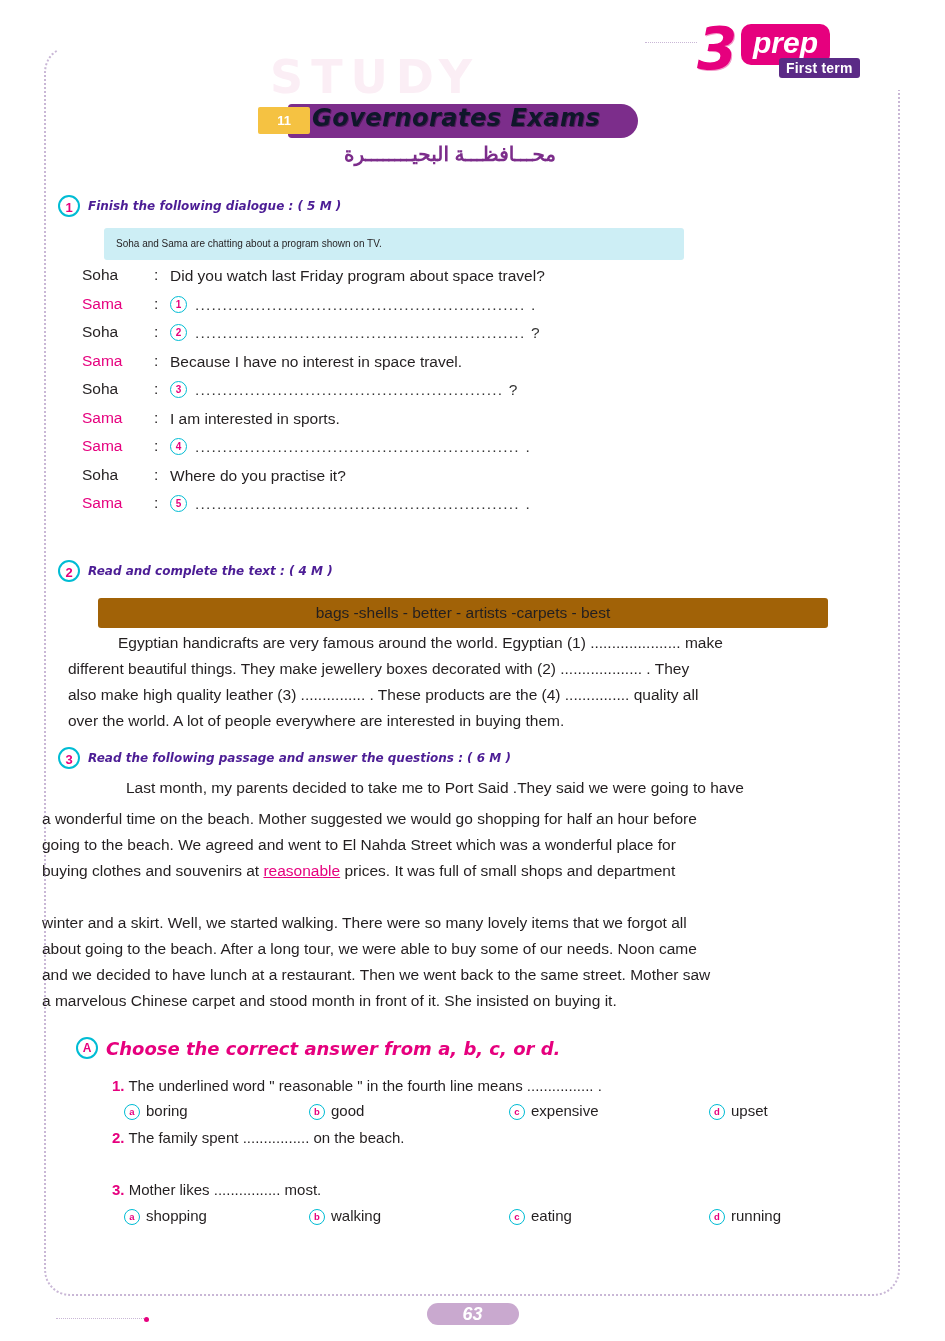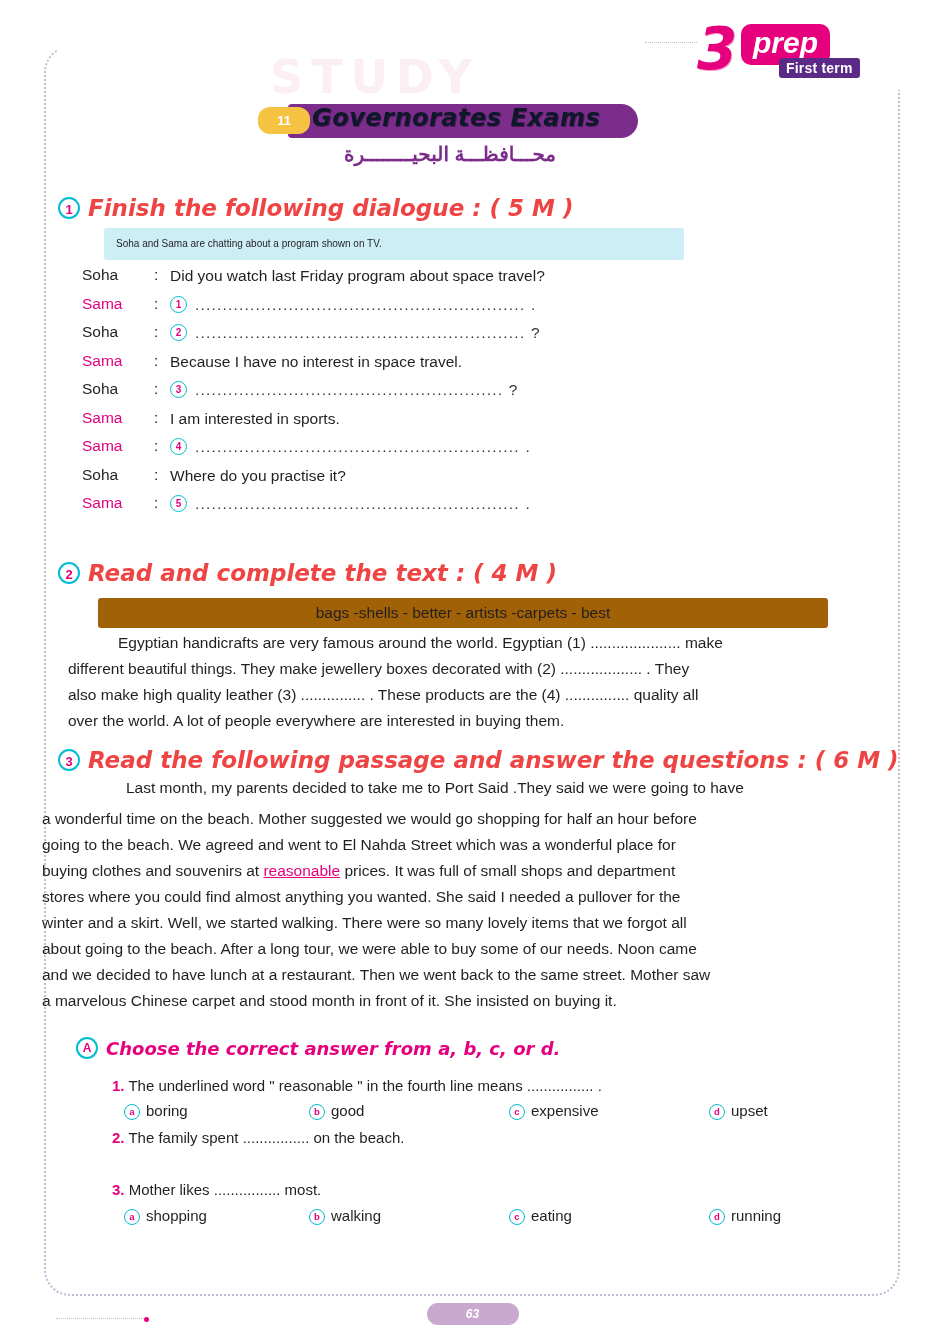--- a/index.html
+++ b/index.html
@@ -112,21 +112,21 @@
     background: #7c2d8b;
     border-radius: 4px 18px 18px 4px;
   }
   .banner .numtab {
     position: absolute;
     left: 8px;
     top: 3px;
     width: 52px;
     height: 27px;
     background: #f5c242;
-    border-radius: 12px;
+    border-radius: 2px;
     color: #fff;
     font-size: 13px;
     font-weight: bold;
     text-align: center;
     line-height: 27px;
   }
   .banner .btitle {
     position: absolute;
     left: 62px;
     top: 0;
@@ -178,22 +178,22 @@
     font-size: 13px;
     font-weight: bold;
     text-align: center;
     line-height: 21px;
     vertical-align: middle;
     margin-right: 8px;
     box-sizing: border-box;
   }
   .sec .stitle {
     display: inline-block;
-    color: #ef4444;
-    font-size: 23px;
+    color: #4c1d95;
+    font-size: 12px;
     font-weight: bold;
     font-style: italic;
     vertical-align: middle;
     font-family: "DejaVu Sans", sans-serif;
   }
 
   
   .strip {
     position: absolute;
     background: #cdeef5;
@@ -331,21 +331,21 @@
   .pagenum {
     position: absolute;
     left: 50%;
     transform: translateX(-50%);
     bottom: 16px;
     width: 92px;
     height: 22px;
     background: #c9a9cf;
     border-radius: 11px;
     color: #fff;
-    font-size: 12px;
+    font-size: 18px;
     font-weight: bold;
     font-style: italic;
     text-align: center;
     line-height: 22px;
   }
   .footdots {
     position: absolute;
     left: 56px;
     bottom: 22px;
     width: 90px;
@@ -432,21 +432,20 @@
   <div class="para" style="left:68px; top:708px; width:830px;">over the world. A lot of people everywhere are interested in buying them.</div>
 
   <div class="sec" style="top:747px;">
     <span class="circ">3</span><span class="stitle">Read the following passage and answer the questions : ( 6 M )</span>
   </div>
 
   <div class="para" style="left:68px; top:775px; width:860px; text-indent:58px;">Last month, my parents decided to take me to Port Said .They said we were going to have</div>
   <div class="para" style="left:42px; top:806px; width:880px;">a wonderful time on the beach. Mother suggested we would go shopping for half an hour before</div>
   <div class="para" style="left:42px; top:832px; width:880px;">going to the beach. We agreed and went to El Nahda Street which was a wonderful place for</div>
   <div class="para" style="left:42px; top:858px; width:880px;">buying clothes and souvenirs at <span class="underlined">reasonable</span> prices. It was full of small shops and department</div>
-  <div class="para" style="left:42px; top:884px; width:880px;">stores where you could find almost anything you wanted. She said I needed a pullover for the</div>
   <div class="para" style="left:42px; top:910px; width:880px;">winter and a skirt. Well, we started walking. There were so many lovely items that we forgot all</div>
   <div class="para" style="left:42px; top:936px; width:880px;">about going to the beach.  After a long tour, we were able to buy some of our needs. Noon came</div>
   <div class="para" style="left:42px; top:962px; width:880px;">and we decided to have lunch at a restaurant. Then we went back to the same street. Mother saw</div>
   <div class="para" style="left:42px; top:988px; width:880px;">a marvelous Chinese carpet and stood month in front of it. She insisted on buying it.</div>
 
   <div class="subsec" style="top:1037px;">
     <span class="circ">A</span><span class="stitle">Choose the correct answer from a, b, c, or d.</span>
   </div>
 
   <div class="mcq-q" style="left:112px; top:1077px;">

